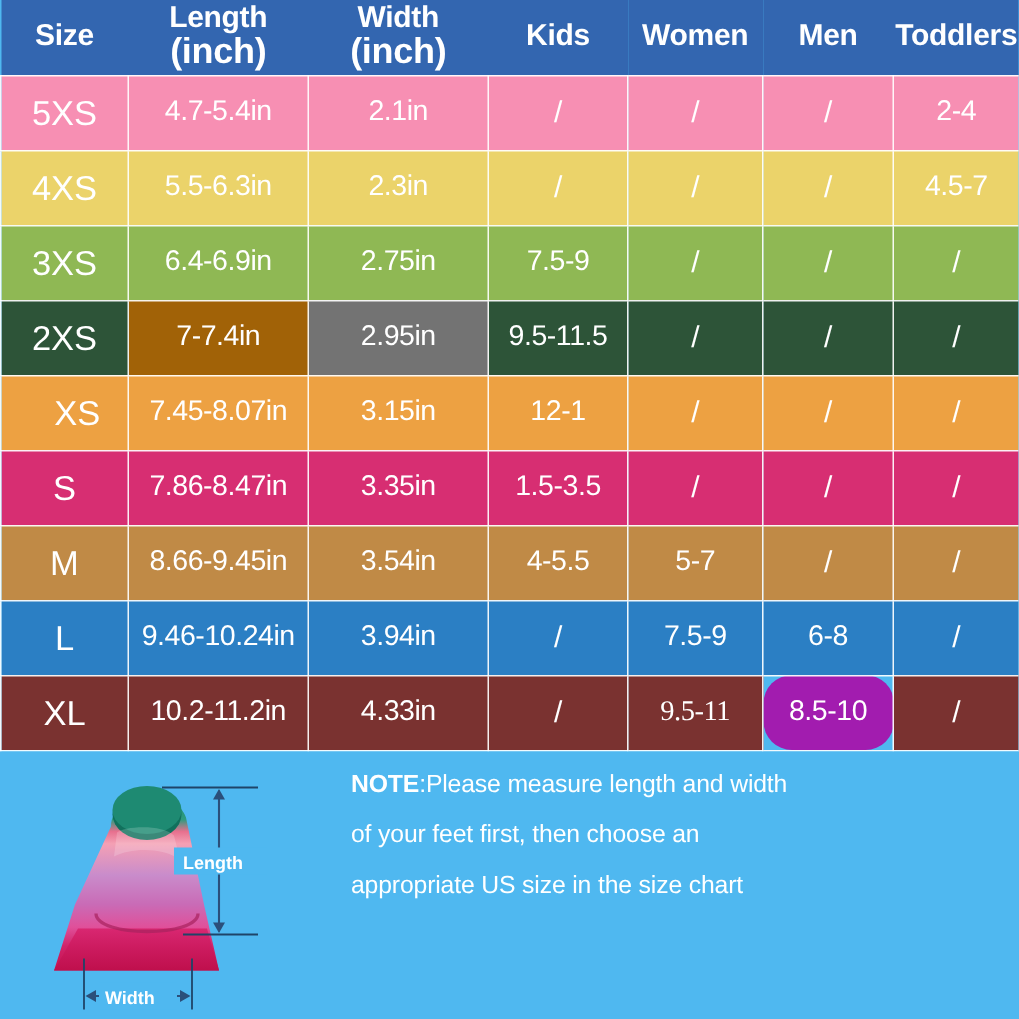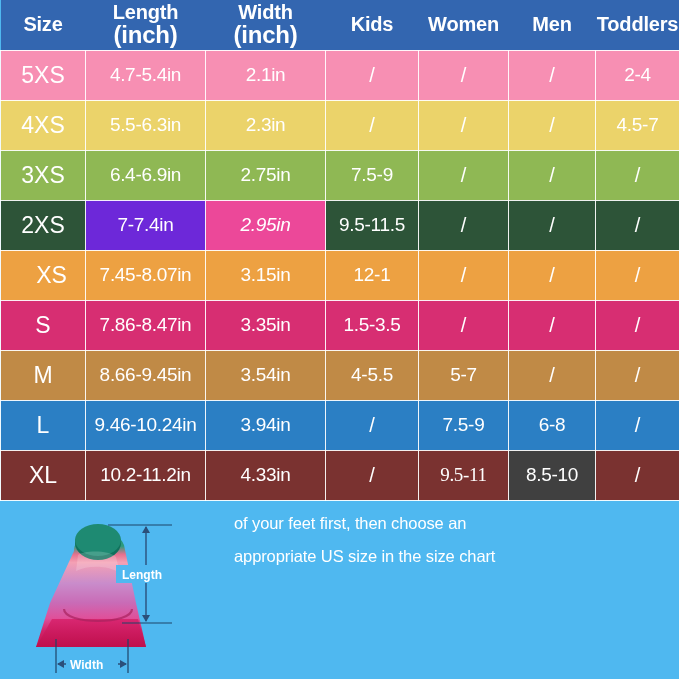--- a/index.html
+++ b/index.html
@@ -190,22 +190,22 @@
           <td class="cell-size" style="background: rgb(143, 184, 84);">3XS</td>
           <td style="background: rgb(143, 184, 84);">6.4-6.9in</td>
           <td style="background: rgb(143, 184, 84);">2.75in</td>
           <td style="background: rgb(143, 184, 84);">7.5-9</td>
           <td class="slash" style="background: rgb(143, 184, 84);">/</td>
           <td class="slash" style="background: rgb(143, 184, 84);">/</td>
           <td class="slash" style="background: rgb(143, 184, 84);">/</td>
         </tr>
         <tr>
           <td class="cell-size" style="background: rgb(45, 84, 56);">2XS</td>
-          <td style="background: #6d28d9;">7-7.4in</td>
-          <td style="background: #ec4899; font-style: italic;">2.95in</td>
+          <td style="background: #a16207;">7-7.4in</td>
+          <td style="background: #737373;">2.95in</td>
           <td style="background: rgb(45, 84, 56);">9.5-11.5</td>
           <td class="slash" style="background: rgb(45, 84, 56);">/</td>
           <td class="slash" style="background: rgb(45, 84, 56);">/</td>
           <td class="slash" style="background: rgb(45, 84, 56);">/</td>
         </tr>
         <tr>
           <td class="cell-size" style="background: rgb(237, 161, 66); padding-left: 19px;">XS</td>
           <td style="background: rgb(237, 161, 66);">7.45-8.07in</td>
           <td style="background: rgb(237, 161, 66);">3.15in</td>
           <td style="background: rgb(237, 161, 66);">12-1</td>
@@ -239,21 +239,21 @@
           <td style="background: rgb(43, 127, 196);">7.5-9</td>
           <td style="background: rgb(43, 127, 196);">6-8</td>
           <td class="slash" style="background: rgb(43, 127, 196);">/</td>
         </tr>
         <tr>
           <td class="cell-size" style="background: rgb(122, 50, 48);">XL</td>
           <td style="background: rgb(122, 50, 48);">10.2-11.2in</td>
           <td style="background: rgb(122, 50, 48);">4.33in</td>
           <td class="slash" style="background: rgb(122, 50, 48);">/</td>
           <td style="background: rgb(122, 50, 48); font-family: Liberation Serif, serif;">9.5-11</td>
-          <td style="background: #404040;">8.5-10</td>
+          <td style="background: #a21caf; border-radius: 19px;">8.5-10</td>
           <td class="slash" style="background: rgb(122, 50, 48);">/</td>
         </tr>
       </tbody>
   </table>
 
   <div class="note-panel">
 
     <div class="fin-area">
       <svg class="fin-svg" width="200" height="168" viewBox="0 0 200 168">
         <defs>
@@ -297,18 +297,19 @@
         <line class="dim-leader" x1="116" y1="132" x2="116" y2="166"></line>
         <line class="dim-line" x1="46" y1="157" x2="114" y2="157"></line>
         <polygon points="45,157 52,153 52,161" fill="#2B4F7A"></polygon>
         <polygon points="115,157 108,153 108,161" fill="#2B4F7A"></polygon>
         <rect x="54" y="148" width="52" height="18" fill="#4FB8F0"></rect>
         <text class="dim-label" x="58" y="162">Width</text>
       </svg>
     </div>
 
     <div class="note-text-area" id="note-text-area">
+        <div class="note-line"><span class="note-label">NOTE</span><span>:Please measure length and width</span></div>
         <div class="note-line">of your feet first, then choose an</div>
         <div class="note-line">appropriate US size in the size chart</div>
       </div>
 
   </div>
 </div>
 
 </body></html>

